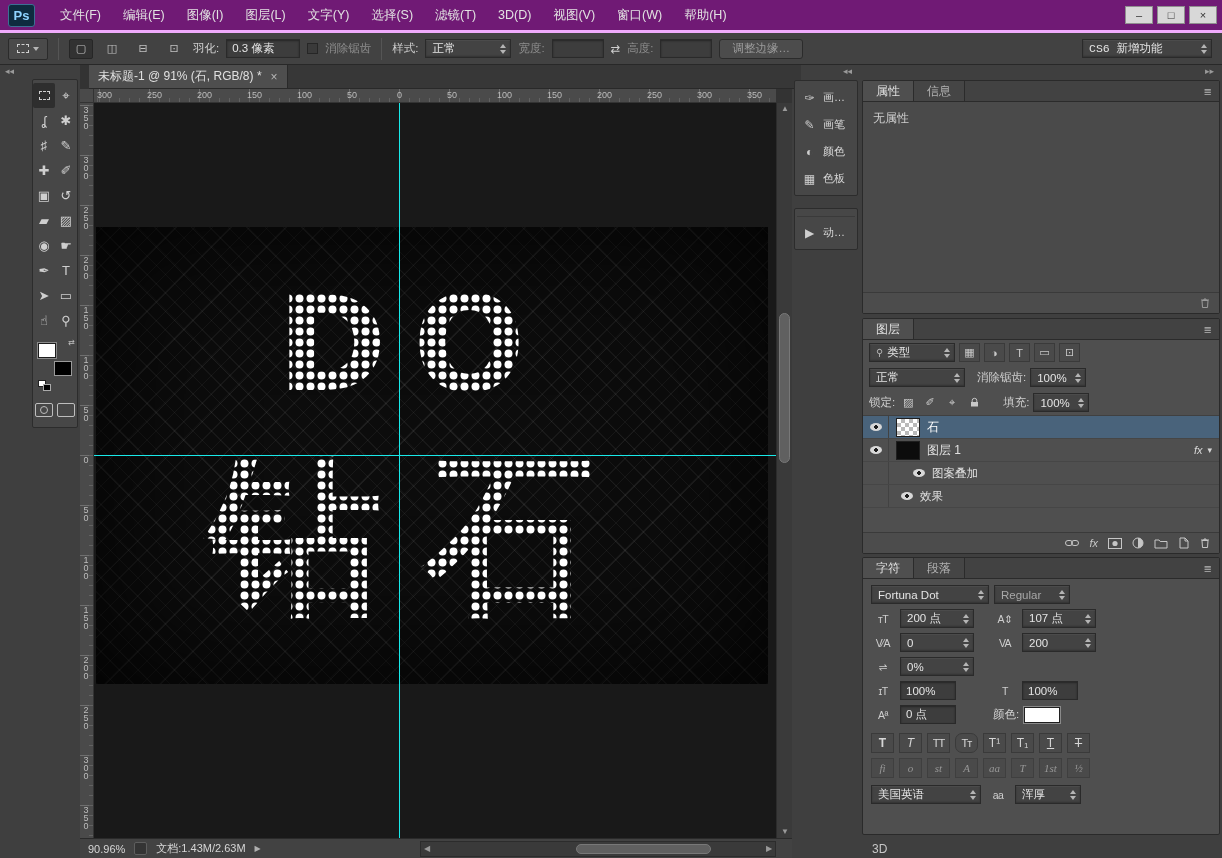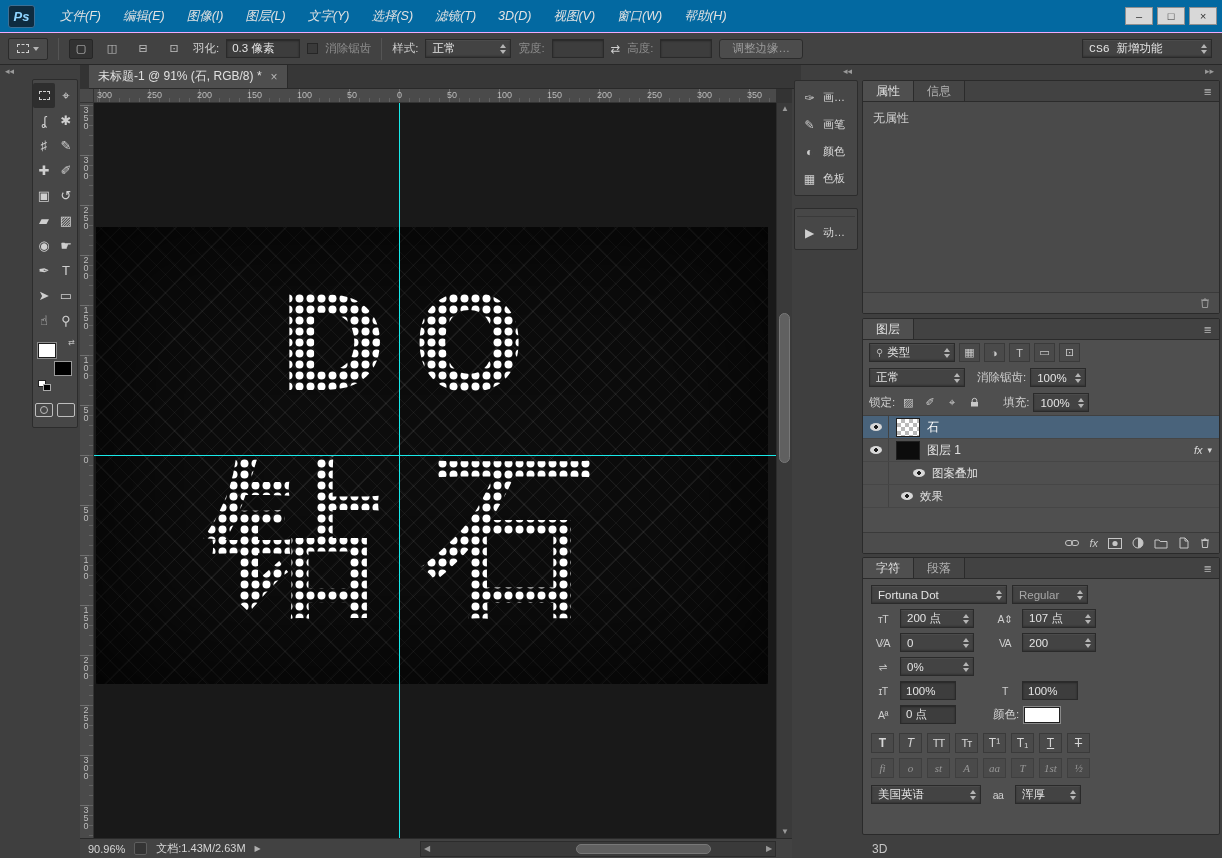--- a/index.html
+++ b/index.html
@@ -2,22 +2,22 @@
 <html><head>
 <meta charset="utf-8">
 <style>
   html,body{margin:0;padding:0;background:#3f3f3f;overflow:hidden;}
   *{box-sizing:border-box;}
   #app{position:relative;width:1222px;height:858px;background:#3f3f3f;
        font-family:"Liberation Sans","DejaVu Sans",sans-serif;font-size:12px;color:#dcdcdc;
        user-select:none;overflow:hidden;}
 
   
-  #menubar{position:absolute;left:0;top:0;width:1222px;height:33px;background:#0369a1;
-           border-bottom:1px solid #f0abfc;display:flex;align-items:center;font-style:italic;}
+  #menubar{position:absolute;left:0;top:0;width:1222px;height:33px;background:#701a75;
+           border-bottom:3px solid #f0abfc;display:flex;align-items:center;}
   .ps-logo{width:27px;height:23px;margin:0 14px 0 8px;background:#0e2b3f;border:1px solid #3d6f94;
            border-radius:3px;color:#8fd4ff;font-weight:bold;font-size:13px;
            display:flex;align-items:center;justify-content:center;}
   .menu-item{padding:0 11px;font-size:12.5px;color:#e2e2e2;height:100%;display:flex;align-items:center;}
   .win-controls{margin-left:auto;display:flex;gap:4px;margin-right:5px;}
   .win-btn{width:28px;height:18px;background:#d8d8d8;border:1px solid #8f8f8f;color:#333;
            display:flex;align-items:center;justify-content:center;font-size:11px;line-height:1;}
 
   
   #optionsbar{position:absolute;left:0;top:33px;width:1222px;height:32px;background:#424242;
@@ -28,21 +28,21 @@
   .field{height:19px;background:#3d3d3d;border:1px solid #2a2a2a;box-shadow:inset 0 1px 2px rgba(0,0,0,.4);
          padding:0 5px;display:flex;align-items:center;color:#e4e4e4;font-size:11.5px;}
   .combo{height:19px;background:#434343;border:1px solid #2a2a2a;
          box-shadow:inset 0 1px 0 rgba(255,255,255,.05), inset 0 -1px 2px rgba(0,0,0,.25);
          display:flex;align-items:center;justify-content:space-between;gap:4px;
          padding:0 4px 0 6px;color:#e4e4e4;font-size:11.5px;white-space:nowrap;}
   .spin{display:inline-flex;flex-direction:column;gap:2px;align-items:center;}
   .spin i{display:block;width:0;height:0;border-left:3px solid transparent;border-right:3px solid transparent;}
   .spin .up{border-bottom:4px solid #b5b5b5;}
   .spin .dn{border-top:4px solid #b5b5b5;}.w52{width:52px;}.w56{width:56px;}.w66{width:66px;}.w74{width:74px;}.w76{width:76px;}
-  .w86{width:86px;}.w96{width:96px;}.w110{width:110px;}.w118{width:136px;}.w130{width:130px;font-family:Liberation Mono, monospace;}
+  .w86{width:86px;}.w96{width:96px;}.w110{width:110px;}.w118{width:118px;}.w130{width:130px;font-family:Liberation Mono, monospace;}
   .btn{background:#4c4c4c;border:1px solid #2b2b2b;border-radius:3px;height:20px;display:flex;
        align-items:center;padding:0 12px;color:#9c9c9c;font-size:11.5px;}
   .mode{width:24px;height:20px;display:flex;align-items:center;justify-content:center;color:#c2c2c2;
         font-size:11px;border:1px solid transparent;}
   .mode.active{background:#323232;border-color:#262626;border-radius:2px;}
   .preset-btn{width:40px;height:22px;border:1px solid #2b2b2b;border-radius:2px;background:#4a4a4a;
         display:flex;align-items:center;justify-content:center;gap:4px;}
   .dash-box{width:12px;height:9px;border:1px dashed #d0d0d0;}
   .tiny-arrow{width:0;height:0;border-left:3px solid transparent;border-right:3px solid transparent;
         border-top:4px solid #b5b5b5;}
@@ -150,21 +150,21 @@
 
   #panel-char{top:492px;height:278px;}
   .char-body{padding:6px 8px 2px;}
   .crow{display:flex;align-items:center;gap:5px;margin-bottom:5px;}
   .cicon{width:24px;color:#cfcfcf;font-size:10.5px;text-align:center;flex:none;letter-spacing:-0.5px;}
   .sbtn{width:23px;height:20px;border:1px solid #3a3a3a;background:#4a4a4a;display:flex;align-items:center;
         justify-content:center;color:#d6d6d6;font-size:12px;}
   .sb0{font-weight:bold;}
   .sb1{font-style:italic;}
   .sb2{font-size:11px;letter-spacing:-1px;}
-  .sb3{font-size:11px;letter-spacing:-1px;}
+  .sb3{font-size:11px;letter-spacing:-1px;border-radius:7px;}
   .sb6{text-decoration:underline;}
   .sb7{text-decoration:line-through;}
   .obtn{width:23px;height:20px;border:1px solid #3f3f3f;background:#4a4a4a;display:flex;align-items:center;
         justify-content:center;color:#979797;font-size:11px;font-style:italic;font-family:"Liberation Serif","DejaVu Serif",serif;}
   .color-swatch{width:36px;height:16px;background:#ffffff;border:1px solid #202020;box-shadow:0 0 0 1px #8a8a8a;}
   #dock-3d{position:absolute;left:12px;top:777px;color:#c8c8c8;font-size:12px;}
 </style>
 </head>
 <body>
 

